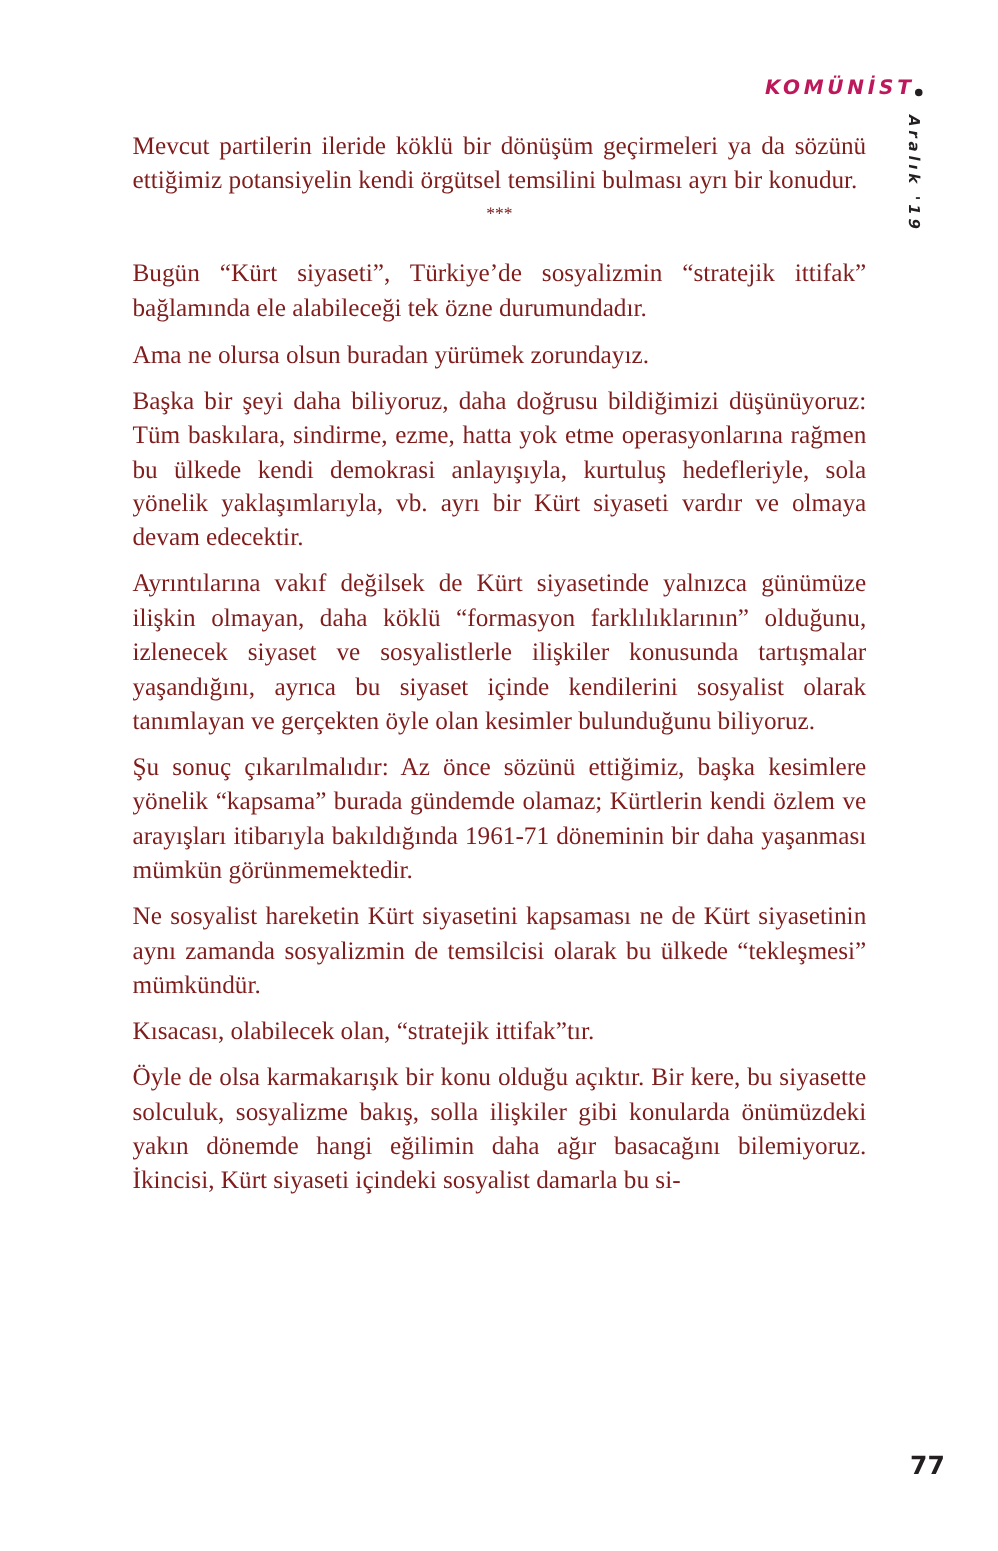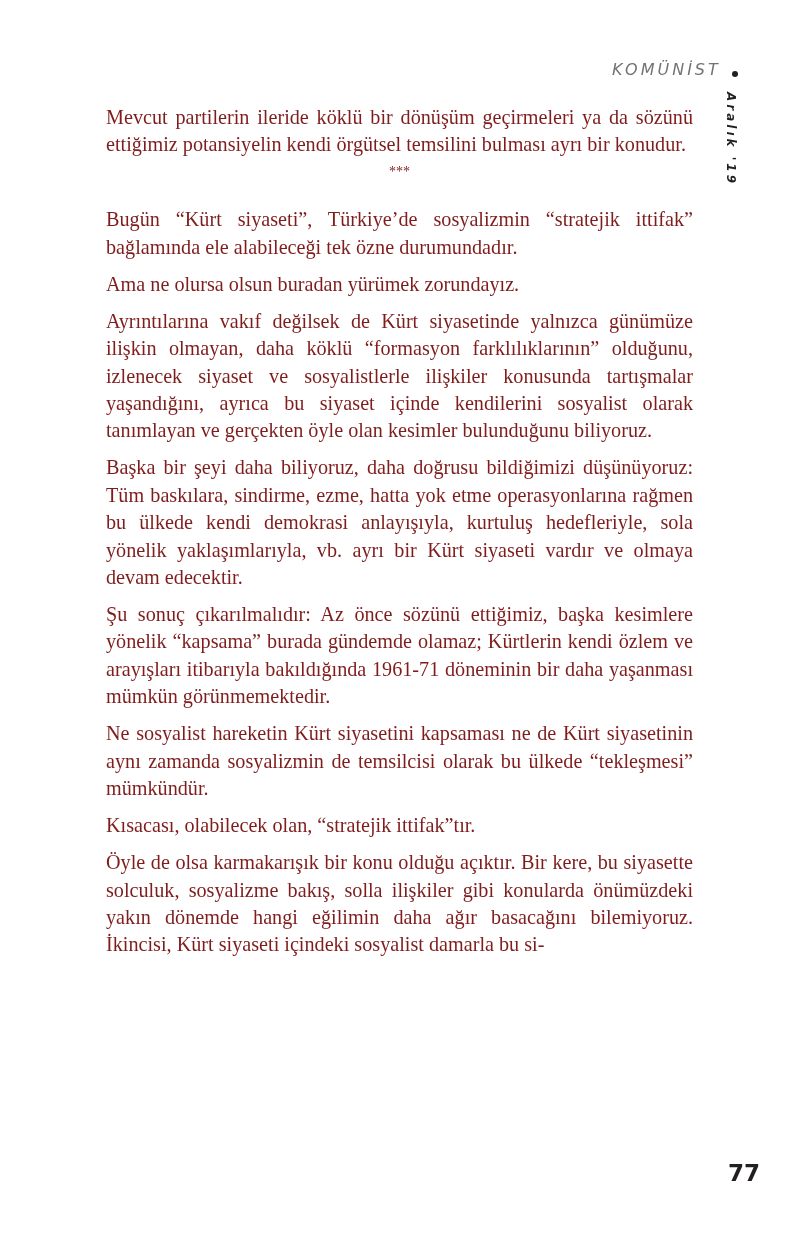--- a/index.html
+++ b/index.html
@@ -12,25 +12,25 @@
       height: 1241px;
       position: relative;
       overflow: hidden;
       color: #231f20;
     }
     .header-brand {
       position: absolute;
       top: 60px;
       left: 612px;
       font-family: "DejaVu Sans", sans-serif;
-      font-weight: normal;
+      font-weight: bold;
       font-style: italic;
       font-size: 16px;
       letter-spacing: 3px;
-      color: #737373;
+      color: #be185d;
     }
     .header-dot {
       position: absolute;
       top: 71px;
       left: 732px;
       width: 6px;
       height: 6px;
       border-radius: 50%;
       background: #231f20;
     }
@@ -67,39 +67,39 @@
       line-height: 16px;
       margin: -4px 0 26px 0;
       letter-spacing: 0;
     }
     .page-number {
       position: absolute;
       top: 1160px;
       left: 728px;
       font-family: "DejaVu Sans", sans-serif;
       font-weight: bold;
-      font-size: 23px;
+      font-size: 20px;
       color: #231f20;
     }
   </style>
 </head>
 <body>
 
 <div>
   <div class="header-brand">KOMÜNİST</div>
   <div class="header-dot"></div>
   <div class="header-date">Aralık '19</div>
 
   <div class="body-text">
     <p>Mevcut partilerin ileride köklü bir dönüşüm geçirmeleri ya da sözünü ettiğimiz potansiyelin kendi örgütsel temsilini bulması ayrı bir konudur.</p>
     <p class="separator">***</p>
     <p>Bugün “Kürt siyaseti”, Türkiye’de sosyalizmin “stratejik ittifak” bağlamında ele alabileceği tek özne durumundadır.</p>
     <p>Ama ne olursa olsun buradan yürümek zorundayız.</p>
+    <p>Başka bir şeyi daha biliyoruz, daha doğrusu bildiğimizi düşünüyoruz: Tüm baskılara, sindirme, ezme, hatta yok etme operasyonlarına rağmen bu ülkede kendi demokrasi anlayışıyla, kurtuluş hedefleriyle, sola yönelik yaklaşımlarıyla, vb. ayrı bir Kürt siyaseti vardır ve olmaya devam edecektir.</p>
     <p>Ayrıntılarına vakıf değilsek de Kürt siyasetinde yalnızca günümüze ilişkin olmayan, daha köklü “formasyon farklılıklarının” olduğunu, izlenecek siyaset ve sosyalistlerle ilişkiler konusunda tartışmalar yaşandığını, ayrıca bu siyaset içinde kendilerini sosyalist olarak tanımlayan ve gerçekten öyle olan kesimler bulunduğunu biliyoruz.</p>
-    <p>Başka bir şeyi daha biliyoruz, daha doğrusu bildiğimizi düşünüyoruz: Tüm baskılara, sindirme, ezme, hatta yok etme operasyonlarına rağmen bu ülkede kendi demokrasi anlayışıyla, kurtuluş hedefleriyle, sola yönelik yaklaşımlarıyla, vb. ayrı bir Kürt siyaseti vardır ve olmaya devam edecektir.</p>
     <p>Şu sonuç çıkarılmalıdır: Az önce sözünü ettiğimiz, başka kesimlere yönelik “kapsama” burada gündemde olamaz; Kürtlerin kendi özlem ve arayışları itibarıyla bakıldığında 1961-71 döneminin bir daha yaşanması mümkün görünmemektedir.</p>
     <p>Ne sosyalist hareketin Kürt siyasetini kapsaması ne de Kürt siyasetinin aynı zamanda sosyalizmin de temsilcisi olarak bu ülkede “tekleşmesi” mümkündür.</p>
     <p>Kısacası, olabilecek olan, “stratejik ittifak”tır.</p>
     <p>Öyle de olsa karmakarışık bir konu olduğu açıktır. Bir kere, bu siyasette solculuk, sosyalizme bakış, solla ilişkiler gibi konularda önümüzdeki yakın dönemde hangi eğilimin daha ağır basacağını bilemiyoruz. İkincisi, Kürt siyaseti içindeki sosyalist damarla bu si-</p>
   </div>
 
   <div class="page-number">77</div>
 </div>
 
 </body></html>

